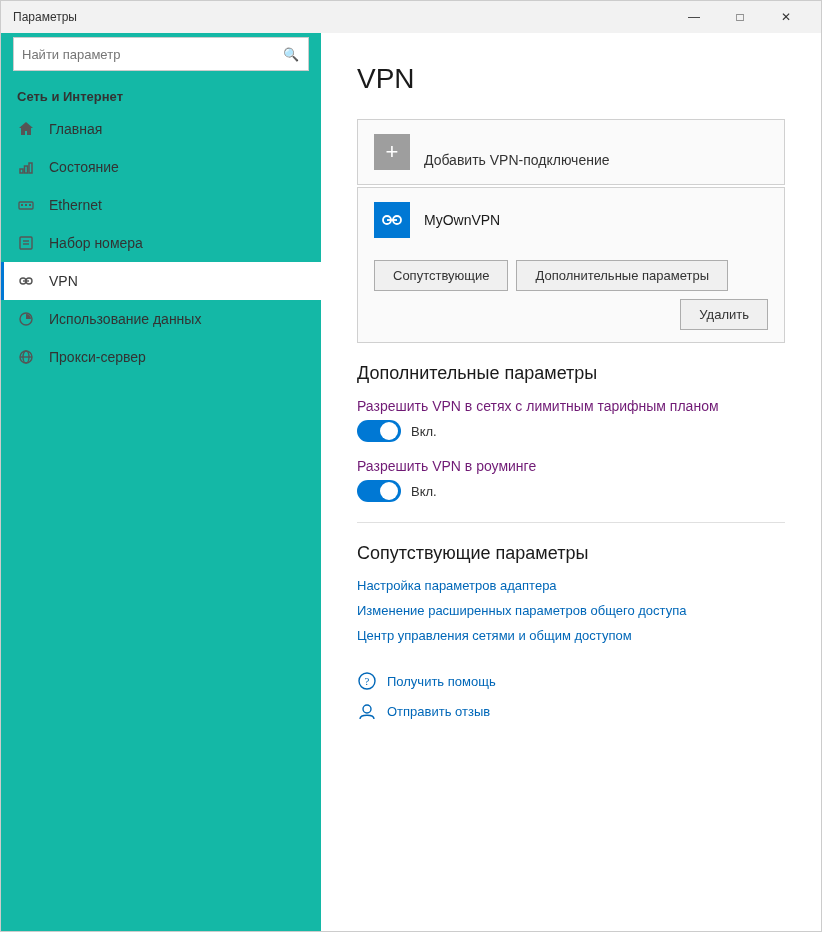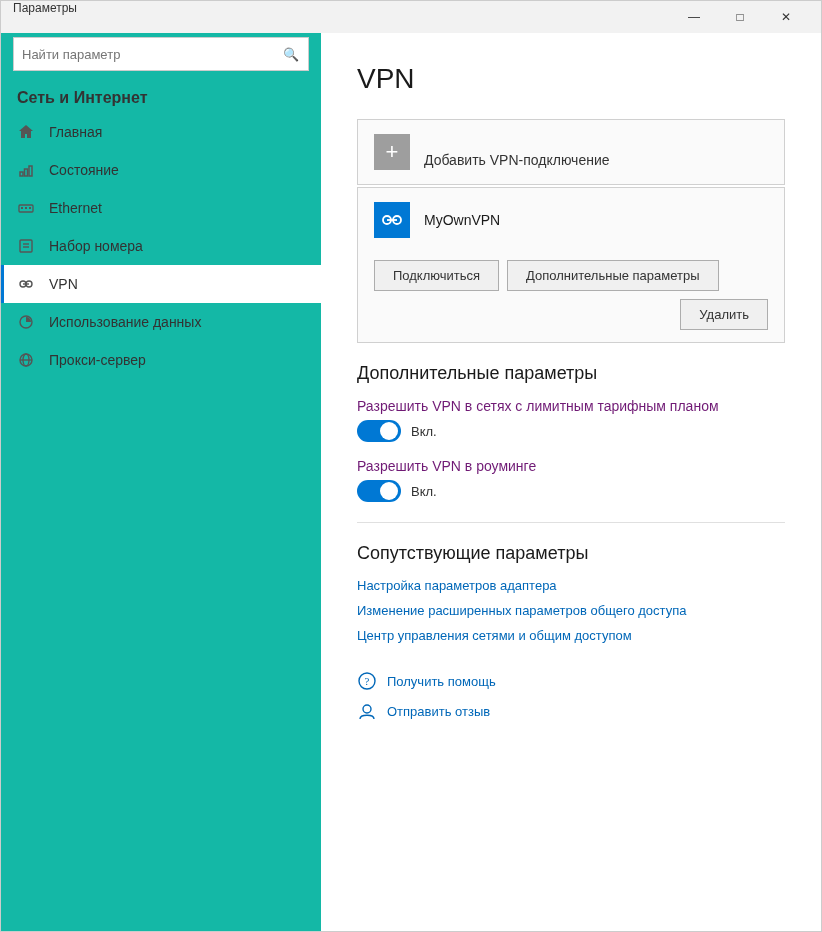--- a/index.html
+++ b/index.html
@@ -16,20 +16,21 @@
       height: 932px;
       background: #f2f2f2;
       display: flex;
       flex-direction: column;
       border: 1px solid #ccc;
     }
     .titlebar {
       height: 32px;
       background: #f2f2f2;
       display: flex;
+      align-items: center;
       padding: 0 12px;
       flex-shrink: 0;
     }
     .titlebar-title {
       font-size: 12px;
       color: #333;
       flex: 1;
     }
     .titlebar-controls {
       display: flex;
@@ -77,21 +78,21 @@
       font-size: 13px;
       background: transparent;
       color: #555;
     }
     .search-icon-span {
       color: #666;
       font-size: 13px;
     }
     .section-label {
       padding: 8px 16px 6px 16px;
-      font-size: 16px;
+      font-size: 13px;
       font-weight: 600;
       color: #333;
     }
     .nav-item {
       display: flex;
       align-items: center;
       padding: 10px 16px;
       cursor: pointer;
       gap: 14px;
       color: #333;
@@ -395,21 +396,21 @@
 
             <svg width="22" height="22" viewBox="0 0 22 22" fill="none">
               <circle cx="6" cy="11" r="4" stroke="white" stroke-width="1.8"></circle>
               <circle cx="16" cy="11" r="4" stroke="white" stroke-width="1.8"></circle>
               <line x1="6" y1="11" x2="16" y2="11" stroke="white" stroke-width="1.8"></line>
             </svg>
           </div>
           <span class="vpn-connection-name">MyOwnVPN</span>
         </div>
         <div class="vpn-buttons">
-          <button class="btn">Подключиться</button>
+          <button class="btn">Сопутствующие</button>
           <button class="btn">Дополнительные параметры</button>
           <button class="btn btn-delete">Удалить</button>
         </div>
       </div>
 
       <h2 class="section-title">Дополнительные параметры</h2>
 
       <div class="setting-row">
         <div class="setting-label">Разрешить VPN в сетях с лимитным тарифным планом</div>
         <div class="toggle-row">

